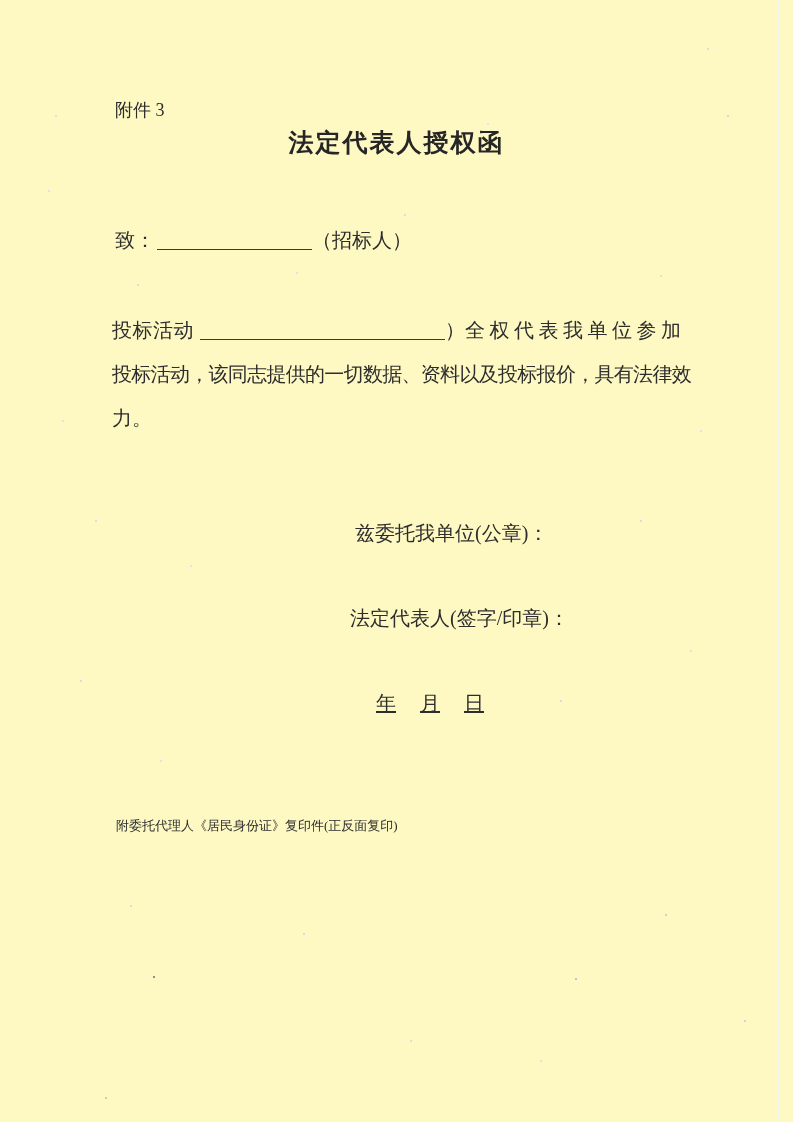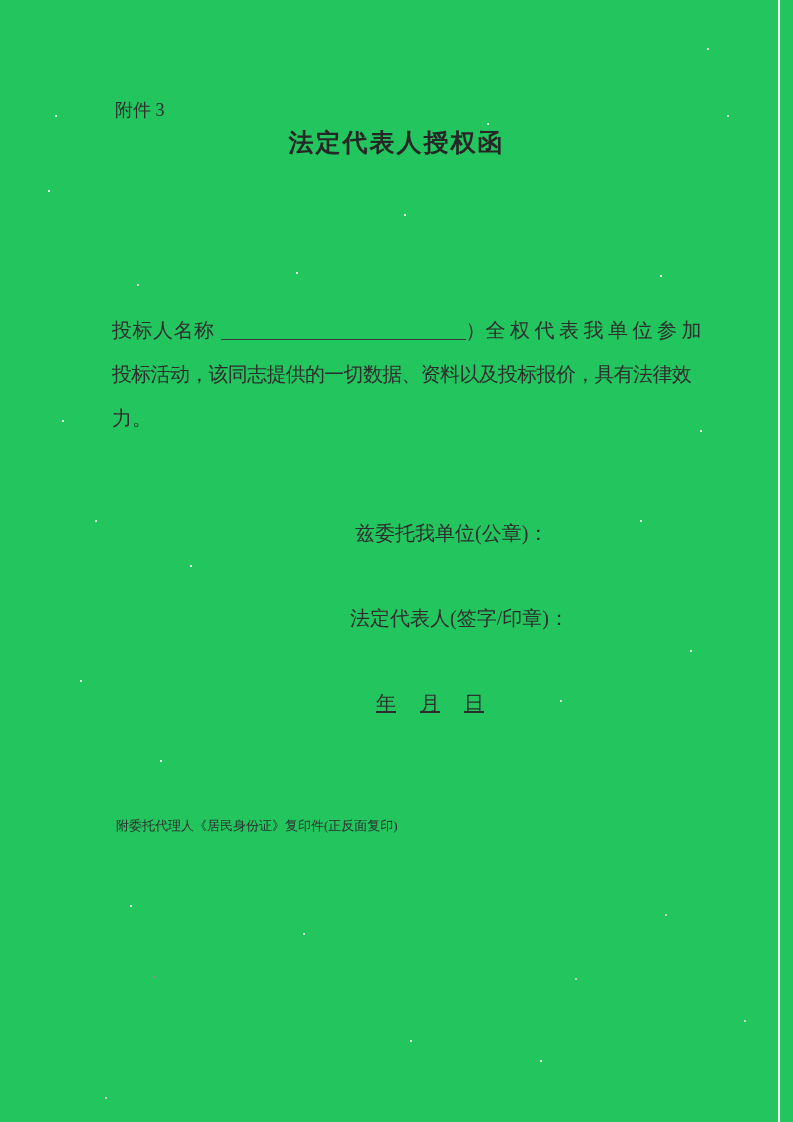--- a/index.html
+++ b/index.html
@@ -1,20 +1,20 @@
 <!DOCTYPE html>
 <html><head>
 <meta charset="utf-8">
 <style>
   html,body{margin:0;padding:0;background:#9a9a9a;}
   .page{
     position:relative;
     width:793px;height:1122px;
     margin:0 auto;
-    background:#22c55e;
+    background:#fef9c3;
     overflow:hidden;
     font-family:"Liberation Serif","DejaVu Serif",serif;
     color:#2d2d2d;
   }
   
   .edge-shadow{
     position:absolute;top:0;right:13px;width:2px;height:1122px;
     background:#f3f3f4;
   }
   
@@ -75,24 +75,27 @@
 
 <div class="page">
 
   <div class="edge-shadow"></div>
   <div class="speck"></div>
 
   <div class="attachment">附件 3</div>
 
   <h1 class="title">法定代表人授权函</h1>
 
+  <div class="line l1">
+    <span>致：</span><span class="blank b-zhaobiao"></span><span>（招标人）</span>
+  </div>
 
 
   <div class="line l3">
-    <span class="sp-id">投标人名称</span><span class="blank b-idcard"></span><span>）</span><span class="sp-full">全权代表我单位参加</span>
+    <span class="sp-id">投标活动</span><span class="blank b-idcard"></span><span>）</span><span class="sp-full">全权代表我单位参加</span>
   </div>
 
   <div class="line l4">投标活动，该同志提供的一切数据、资料以及投标报价，具有法律效</div>
 
   <div class="line l5">力。</div>
 
   <div class="line sig1">兹委托我单位(公章)：</div>
 
   <div class="line sig2">法定代表人(签字/印章)：</div>
 

